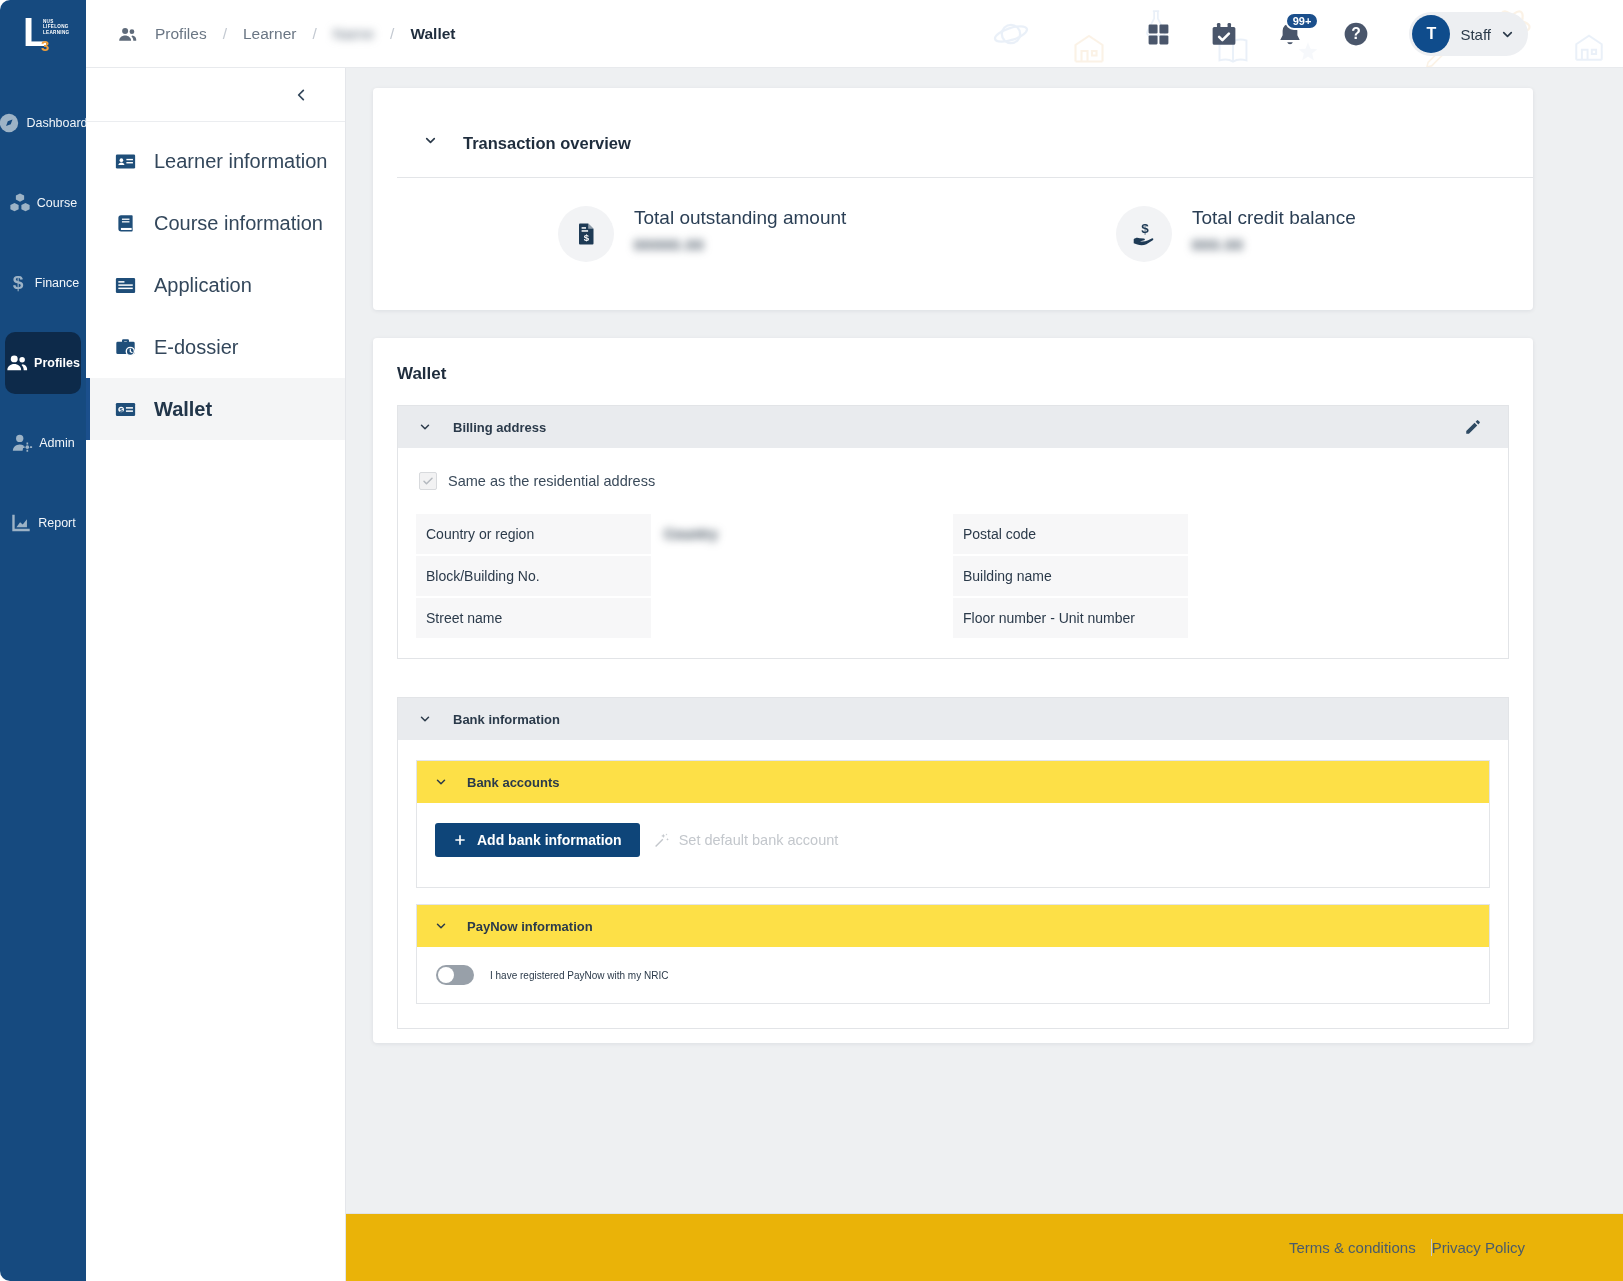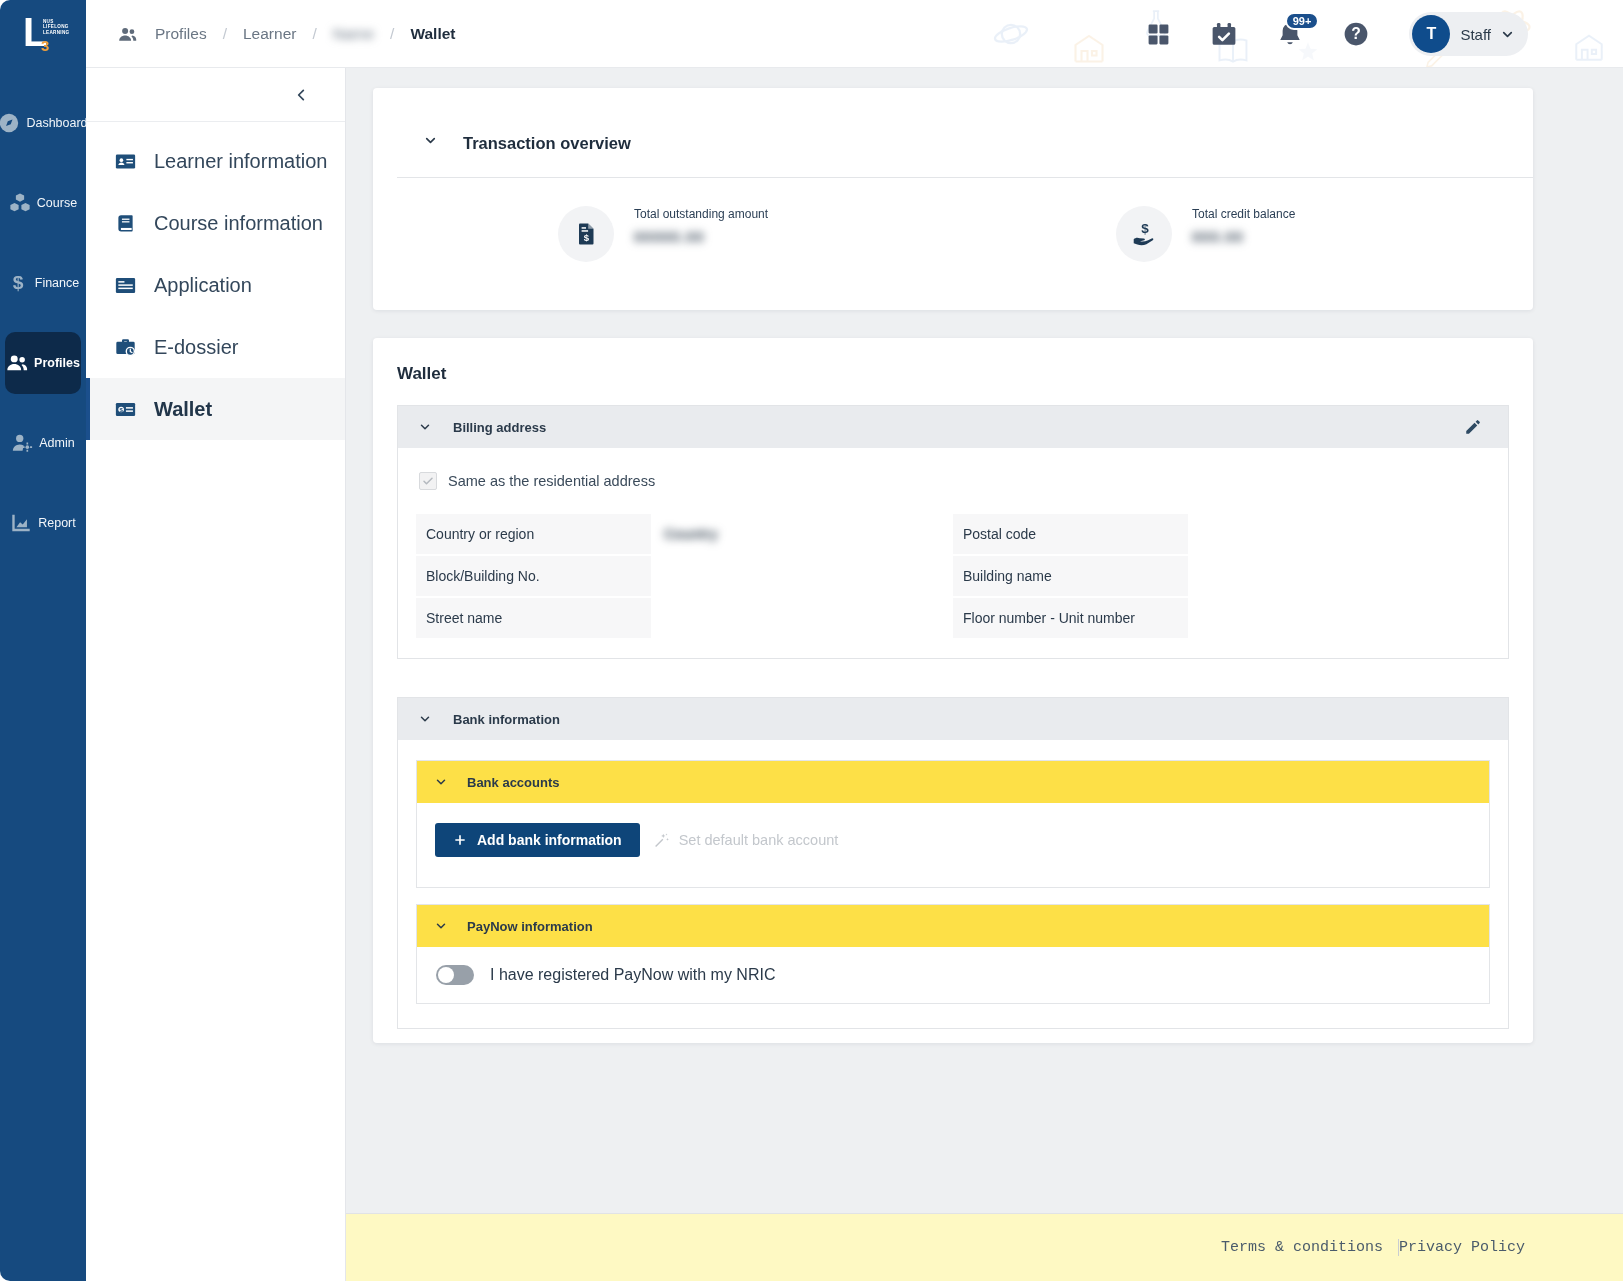--- a/index.html
+++ b/index.html
@@ -54,21 +54,21 @@
   #card-wallet { top:270px; height:705px; }
 
   .section-head { display:flex; align-items:flex-start; gap:26px; padding:46px 24px 0 51px; }
   .section-title { font-size:16.5px; font-weight:700; color:#1f2d3d; }
   .chev { color:#2b3a4a; cursor:pointer; }
   .tx-divider { border-top:1px solid #e3e5e8; margin:24px 0 0 24px; }
   .stats-row { display:flex; margin-top:28px; }
   .stat { width:50%; display:flex; align-items:flex-start; gap:20px; }
   .stat.s1 { padding-left:185px; } .stat.s2 { padding-left:163px; }
   .stat-circle { width:56px; height:56px; border-radius:50%; background:#f2f3f5; display:flex; align-items:center; justify-content:center; color:#1e3a55; flex:0 0 auto; }
-  .stat-label { font-size:12px; color:#2b3f55; margin-top:1px; }
+  .stat-label { font-size:19px; color:#2b3f55; margin-top:1px; }
   .stat-value { margin-top:7px; font-size:15px; font-weight:600; color:#3f4d5c; letter-spacing:1px; }
 
   .wallet-title { padding:26px 0 0 24px; font-size:17px; font-weight:700; color:#1f2d3d; }
   .panel { margin:21px 24px 0 24px; border:1px solid #e2e4e7; }
   .panel-head { height:42px; background:#e9ebee; display:flex; align-items:center; gap:22px; padding:0 21px; position:relative; }
   .panel-title { font-size:13px; font-weight:700; color:#2b3a4a; }
   .edit-btn { position:absolute; right:26px; top:12px; color:#2e4a63; cursor:pointer; }
 
   .billing-body { padding:24px 18px 20px 18px; }
   .checkbox-row { display:flex; align-items:center; gap:11px; padding-left:3px; margin-bottom:24px; font-size:14.5px; color:#3a4a5a; }
@@ -82,23 +82,23 @@
   .bank-body { padding:20px 18px 24px 18px; }
   .subpanel { border:1px solid #e3e5e8; }
   .subpanel + .subpanel { margin-top:16px; }
   .subpanel-head { height:42px; background:#fde047; display:flex; align-items:center; gap:20px; padding:0 18px; }
   .accounts-body { padding:20px 18px 30px 18px; display:flex; align-items:center; }
   .btn-primary { display:inline-flex; align-items:center; gap:10px; background:#0e4579; color:#fff; font-weight:700; font-size:14px; height:34px; padding:0 18px; border-radius:3px; border:none; cursor:pointer; font-family:inherit; }
   .disabled-action { display:inline-flex; align-items:center; gap:9px; color:#c3c7cc; font-size:14.5px; margin-left:13px; cursor:default; }
   .paynow-body { padding:18px 18px 18px 19px; display:flex; align-items:center; gap:16px; }
   .toggle { width:38px; height:20px; border-radius:10px; background:#98a0a9; position:relative; cursor:pointer; flex:0 0 auto; }
   .toggle .knob { position:absolute; left:2px; top:2px; width:16px; height:16px; border-radius:50%; background:#fff; }
-  .toggle-label { font-size:16px; color:#2b3a4a; }
-
-  .main-footer { position:absolute; left:0; right:0; bottom:0; height:68px; background:#fef9c3; border-top:1px solid #e1e3e6; display:flex; align-items:center; justify-content:flex-end; padding-right:98px;font-family:Liberation Mono, monospace; }
+  .toggle-label { font-size:10px; color:#2b3a4a; }
+
+  .main-footer { position:absolute; left:0; right:0; bottom:0; height:68px; background:#eab308; border-top:1px solid #e1e3e6; display:flex; align-items:center; justify-content:flex-end; padding-right:98px; }
   .footer-link { font-size:15px; color:#4a5b6b; cursor:pointer; }
   .footer-link.second { border-left:1px solid #c9cdd2; margin-left:15px; }
 </style>
 </head>
 <body>
 
 <svg width="0" height="0" style="position:absolute">
   <defs>
     <symbol id="i-compass" viewBox="0 0 24 24">
         <circle cx="12" cy="12" r="10" fill="currentColor"></circle>

